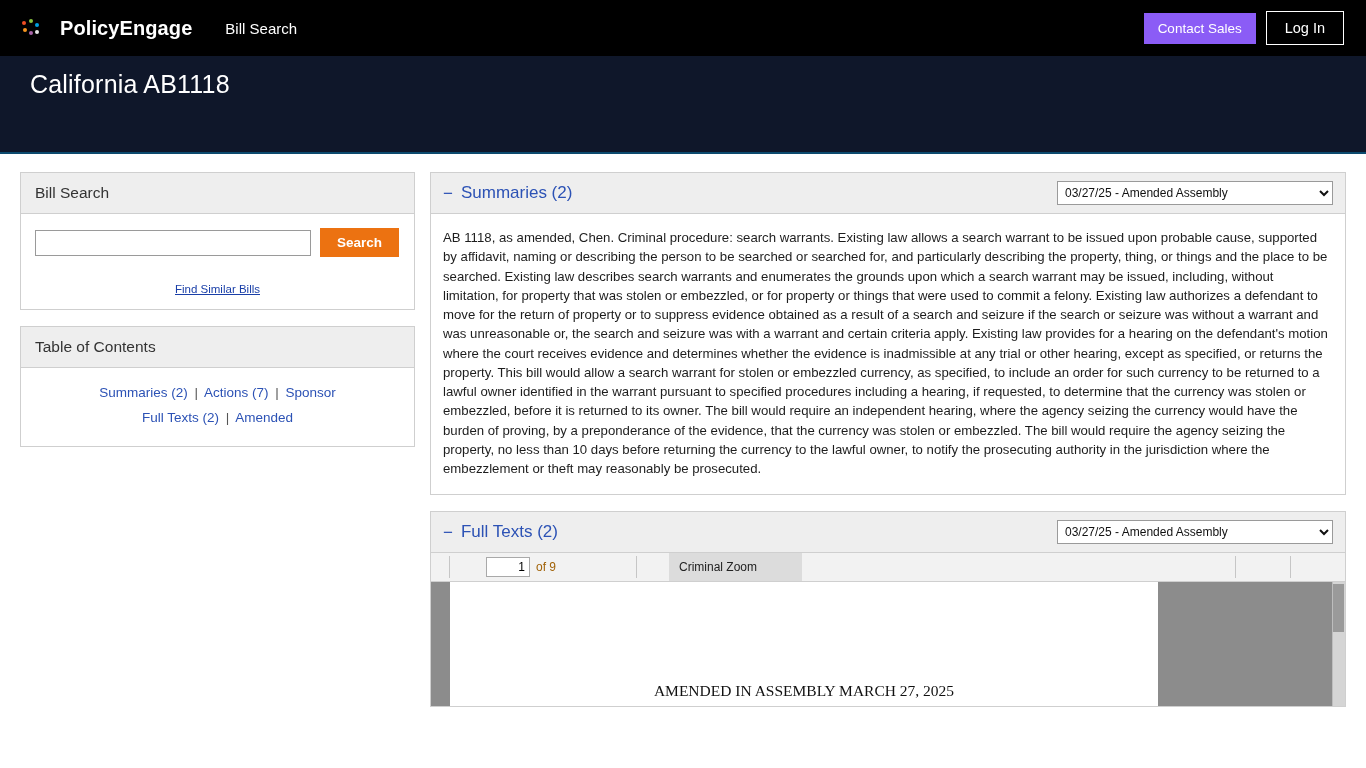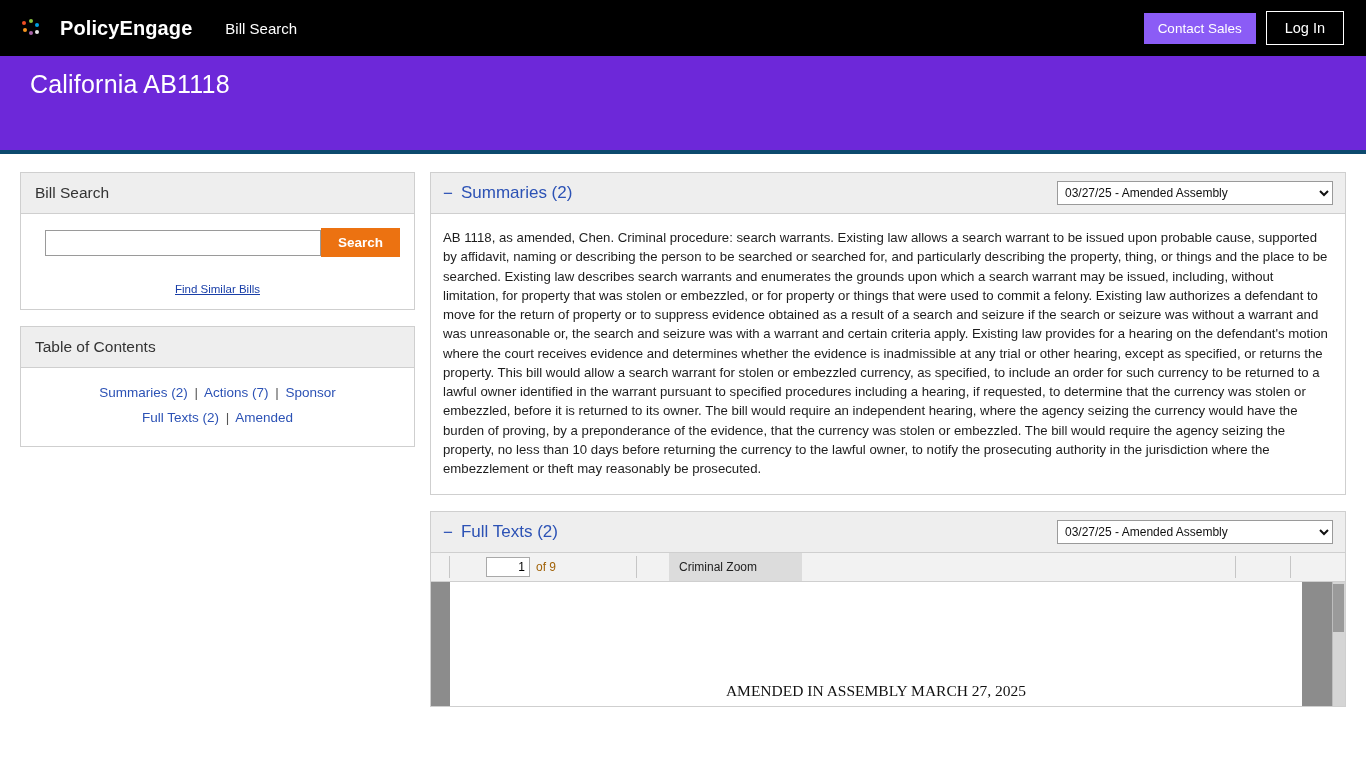--- a/index.html
+++ b/index.html
@@ -77,23 +77,23 @@
     color: #ffffff;
     border: 1.5px solid #ffffff;
     font-size: 14.5px;
     padding: 8px 18px;
     cursor: pointer;
     font-family: inherit;
   }
 
   
   .billhead {
-    background: #6d28d9;
+    background: #0f172a;
     padding: 14px 0 16px 30px;
-    border-bottom: 4px solid #0c4a6e;
+    border-bottom: 2px solid #0c4a6e;
     height: 98px;
   }
   .bill-title {
     color: #ffffff;
     font-size: 25px;
     font-weight: normal;
     margin: 0 0 4px 0;
     letter-spacing: .2px;
   }
   .bill-sub {
@@ -122,22 +122,23 @@
     border-bottom: 1px solid #cfcfcf;
     padding: 11px 14px;
     font-size: 15.5px;
     color: #333333;
   }
   .panel-body { padding: 14px; }
 
   
   .search-row {
     display: flex;
-    align-items: center;
-    justify-content: flex-end;
+    gap: 9px;
+    align-items: center;
+    justify-content: flex-start;
   }
   .search-input {
     width: 276px;
     height: 26px;
     border: 1px solid #9a9a9a;
     padding: 2px 5px;
     font-family: inherit;
     font-size: 13px;
   }
   .search-btn {
@@ -256,21 +257,21 @@
   .pdf-viewport {
     background: #8c8c8c;
     height: 124px;
     position: relative;
     overflow: hidden;
   }
   .pdf-page {
     position: absolute;
     left: 19px;
     top: 0;
-    width: 852px;
+    width: 708px;
     height: 124px;
     background: #ffffff;
   }
   .pdf-line {
     position: absolute;
     top: 100px;
     width: 100%;
     text-align: center;
     font-family: "Liberation Serif", serif;
     font-size: 15.5px;

